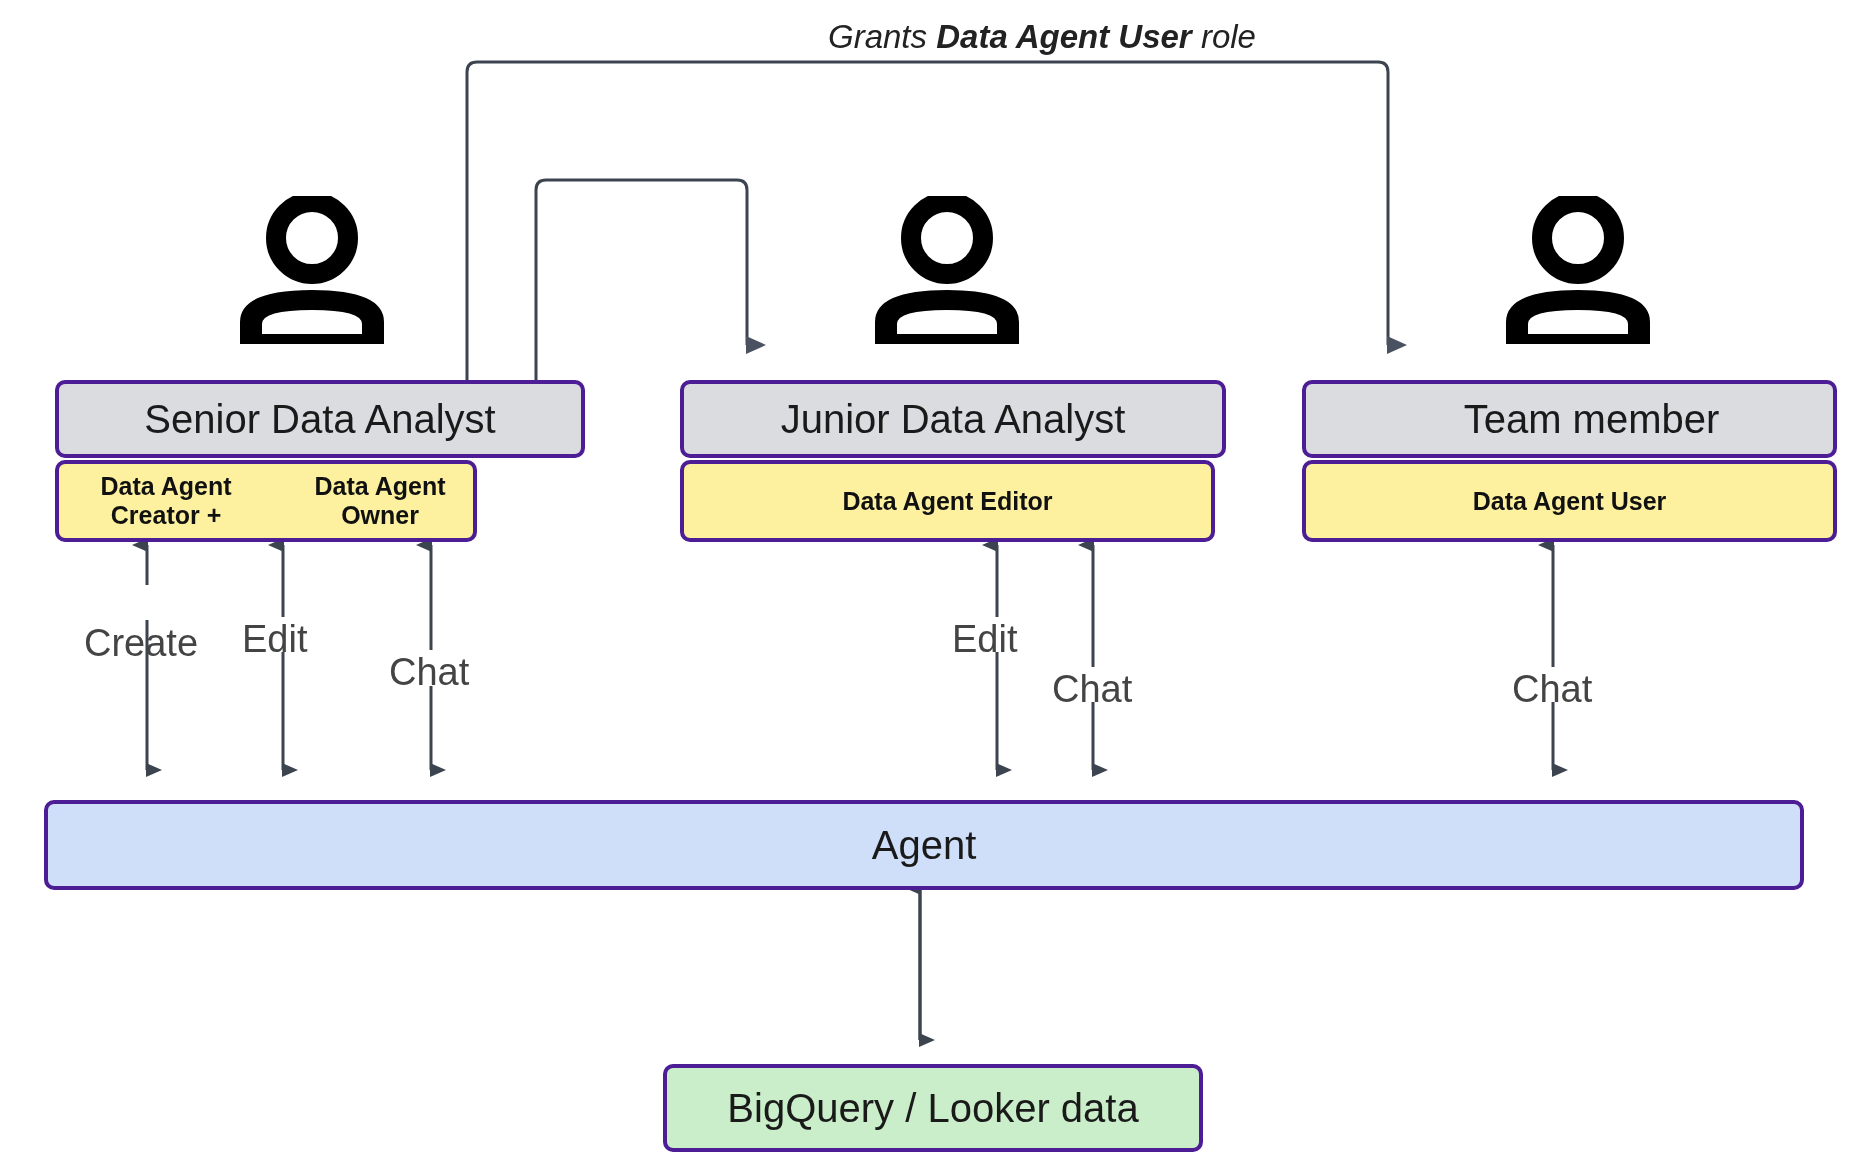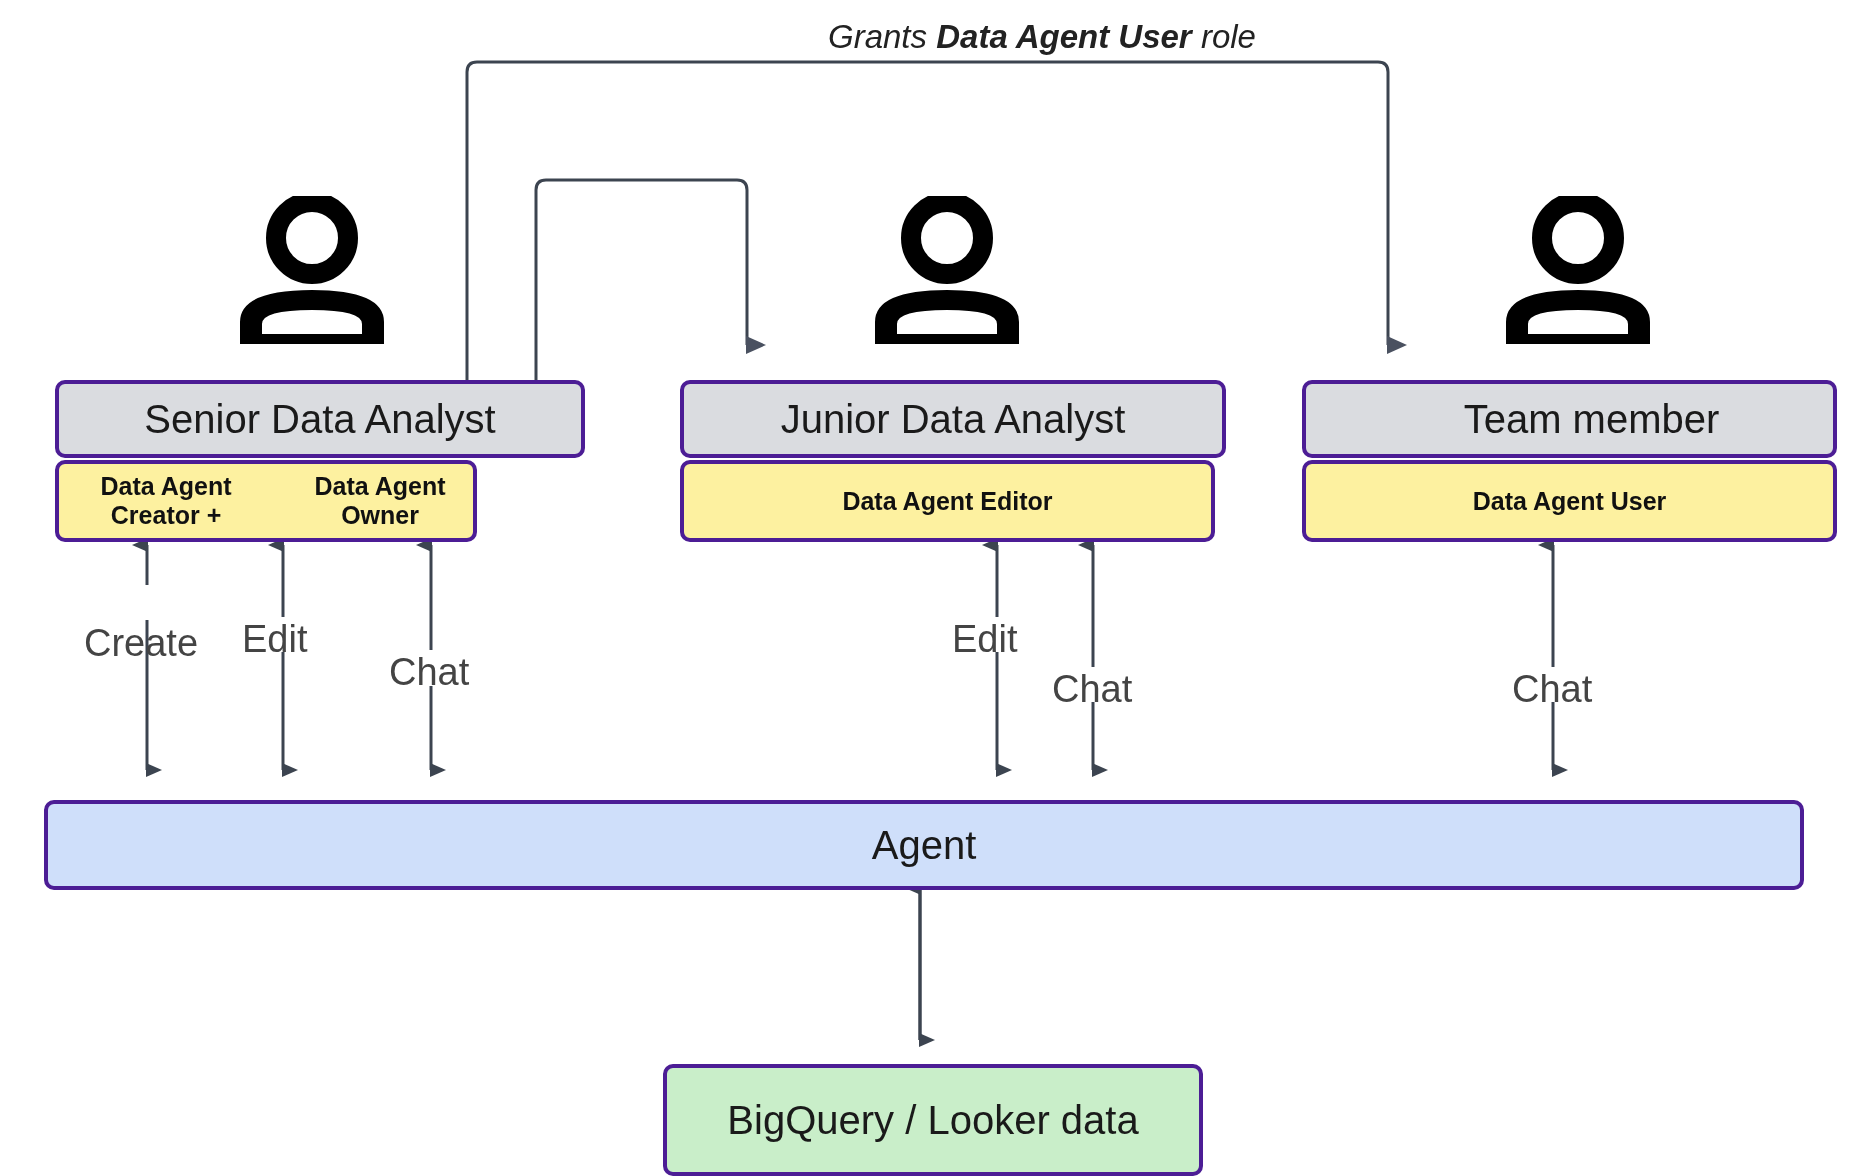--- a/index.html
+++ b/index.html
@@ -133,17 +133,17 @@
   <div class="node role-badge" style="left:1302px;top:460px;width:535px;height:82px;">
     <span>Data Agent User</span>
   </div>
 
   <div class="edge-label" style="left:1512px;top:668px;">Chat</div>
 
   <div class="node agent-bar" style="left:44px;top:800px;width:1760px;height:90px;">
     <span>Agent</span>
   </div>
 
-  <div class="node data-store" style="left:663px;top:1064px;width:540px;height:112px;">
+  <div class="node data-store" style="left:663px;top:1064px;width:540px;height:88px;">
     <span>BigQuery / Looker data</span>
   </div>
 
 </div>
 
 </body></html>

